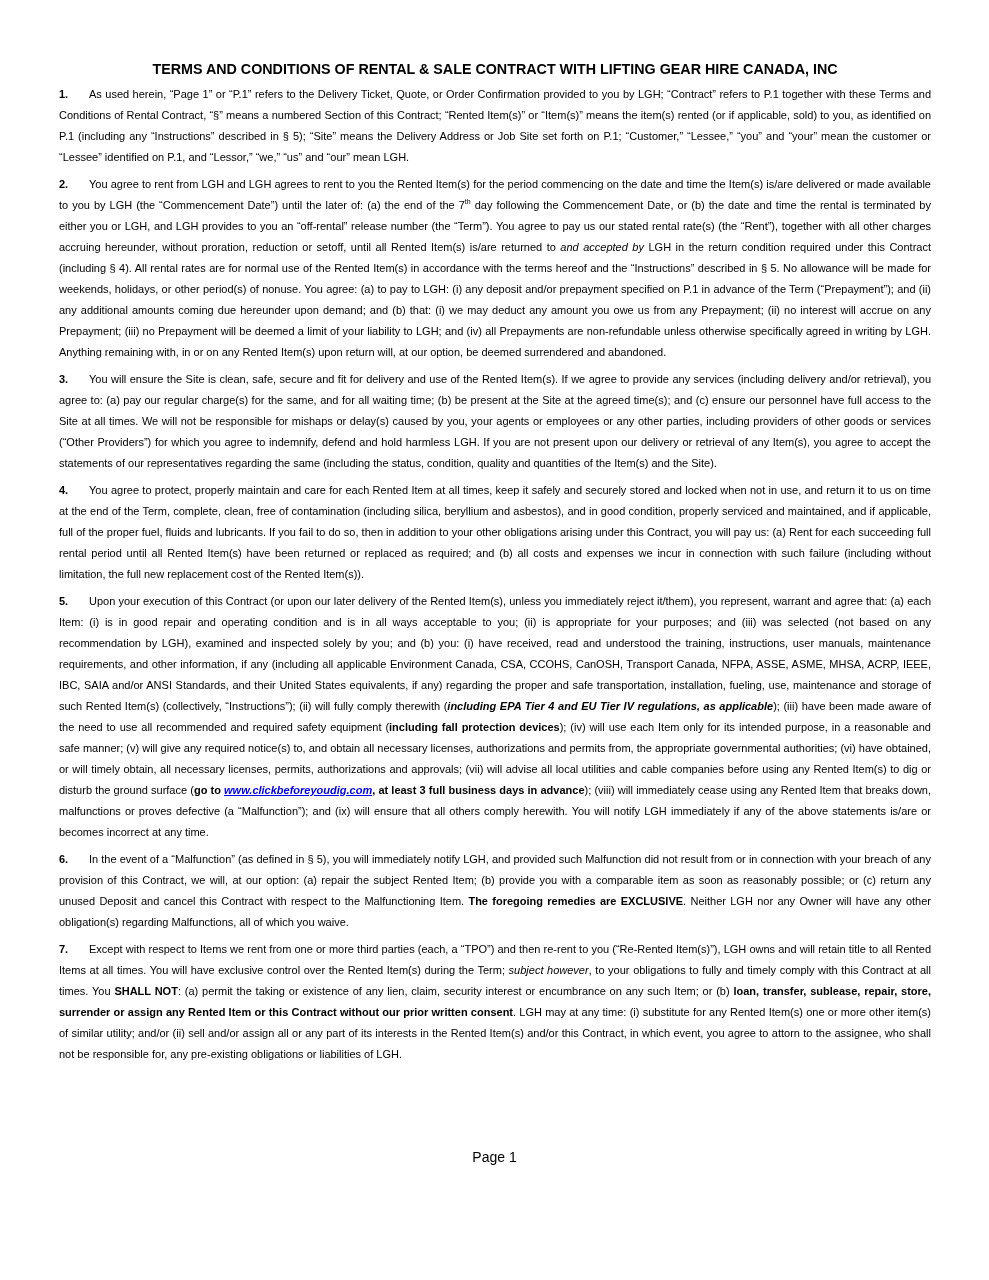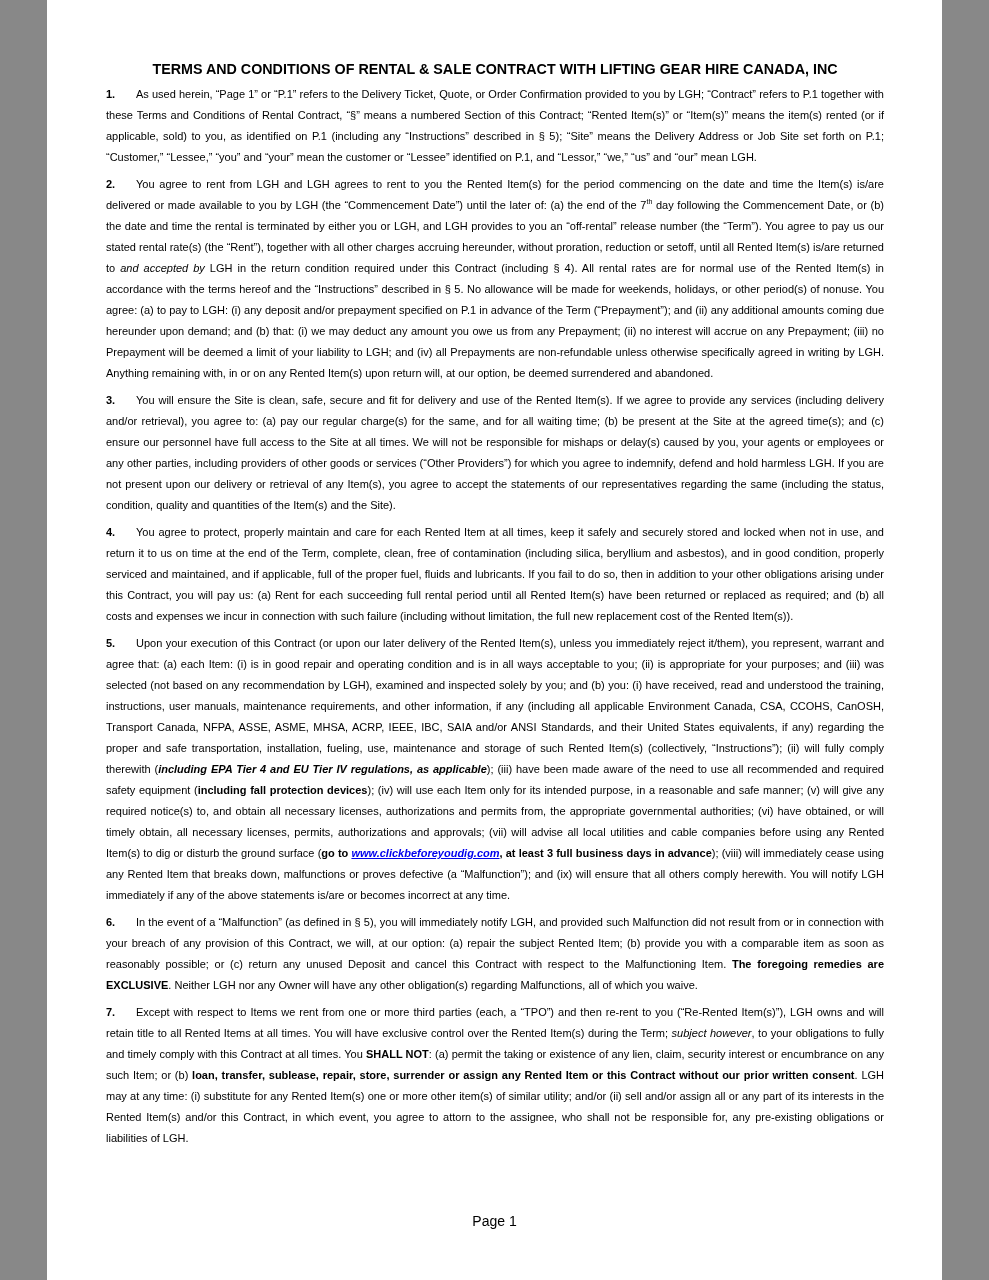--- a/index.html
+++ b/index.html
@@ -1,18 +1,18 @@
 <!DOCTYPE html>
 <html style="--link-color: #0000ee;"><head>
 <meta charset="utf-8">
 <style>
   html,body{margin:0;padding:0;background:#888;}
   .page{
     position:relative;
-    width:895px;
+    width:989px;
     height:1280px;
     margin:0 auto;
     background:#ffffff;
     color:#000000;
     font-family:"Liberation Sans","DejaVu Sans",sans-serif;
     overflow:hidden;
   }
   .content{padding:61px 58px 0 59px;}
   .doc-title{
     margin:0;
@@ -39,21 +39,21 @@
     font-weight:bold;
   }
   .b{font-weight:bold;}
   .i{font-style:italic;}
   .u{}
   sup{font-size:7px;line-height:0;}
   .lnk{color:var(--link-color,#0000ee);text-decoration:underline;font-style:italic;}
   a.lnk{cursor:pointer;}
   .footer-pagenum{
     position:absolute;
-    top:1213px;left:0;right:0;
+    top:1149px;left:0;right:0;
     text-align:center;
     font-size:14px;
     line-height:17px;
   }
   .footer-copyright{
     position:absolute;
     top:1290px;left:0;right:0;
     font-size:8.8px;
     line-height:11px;
   }

